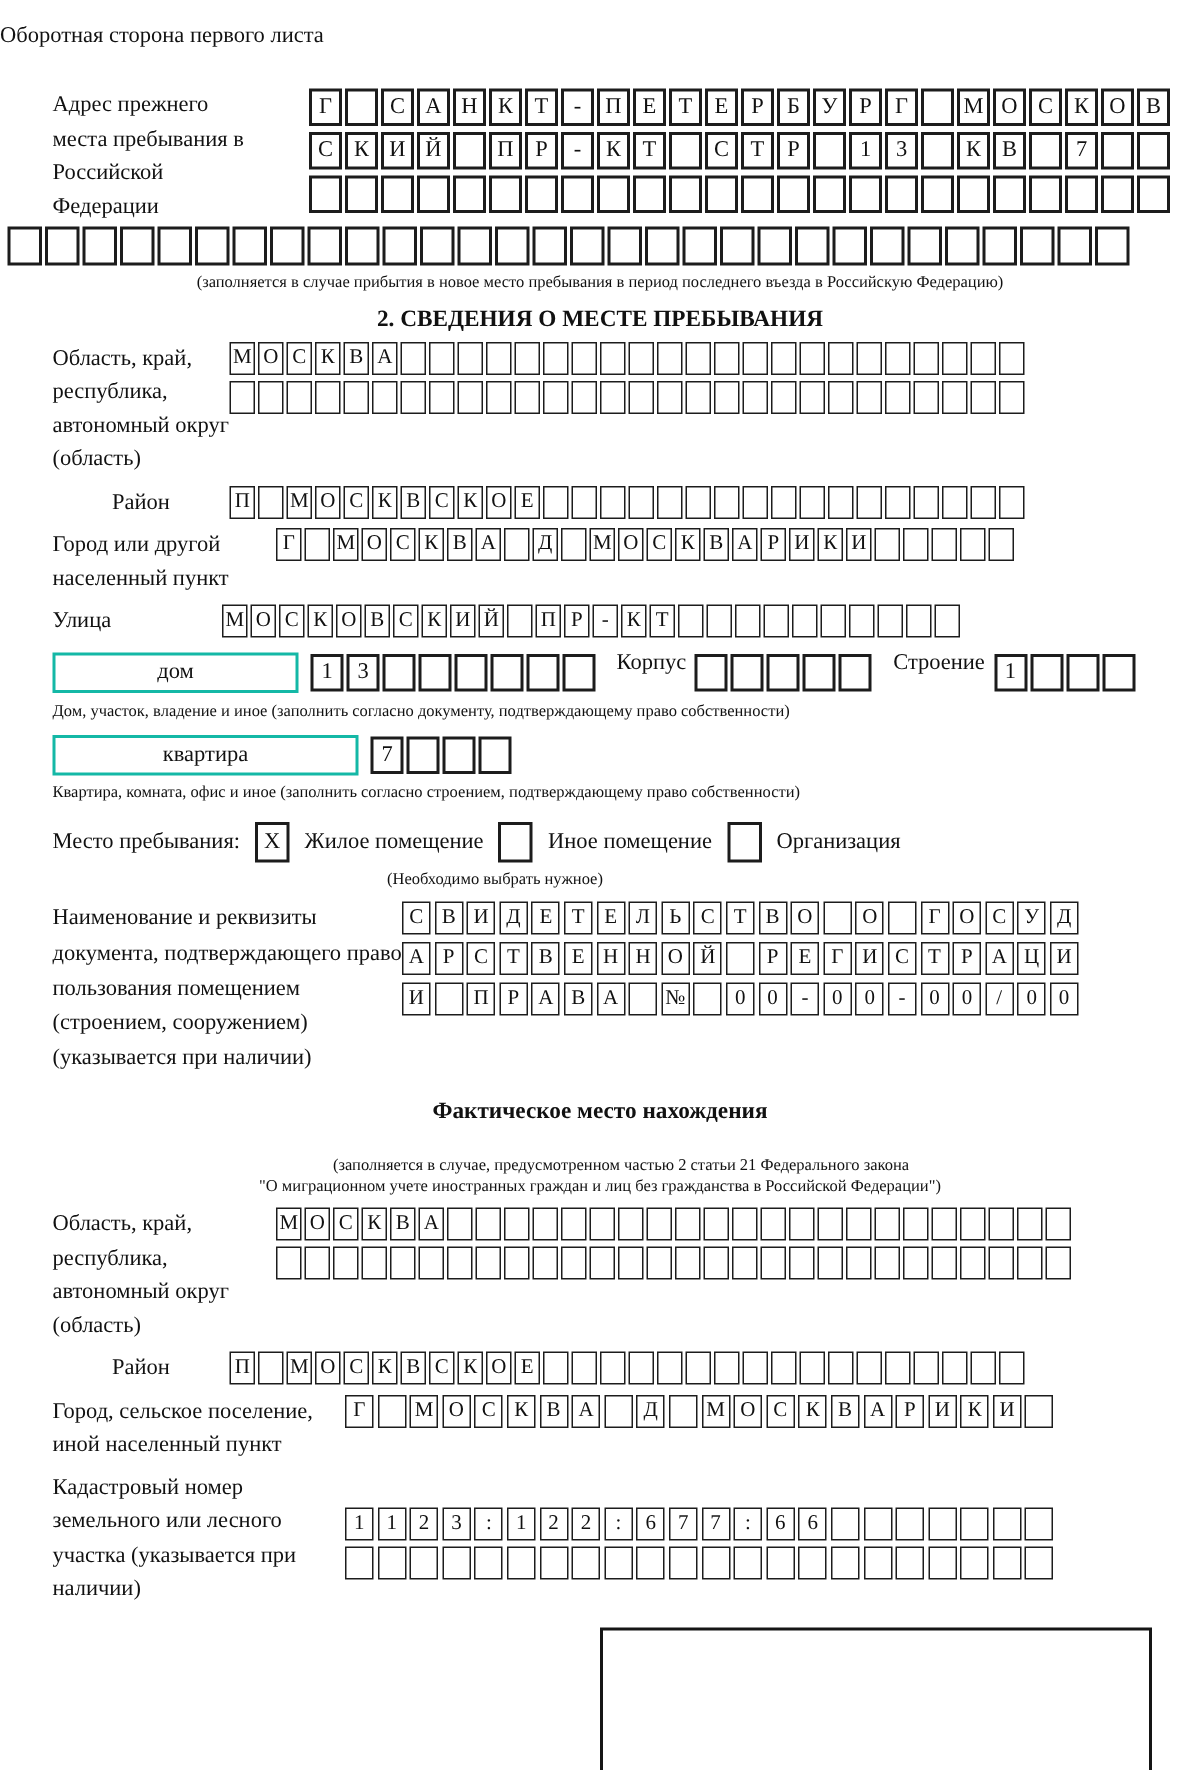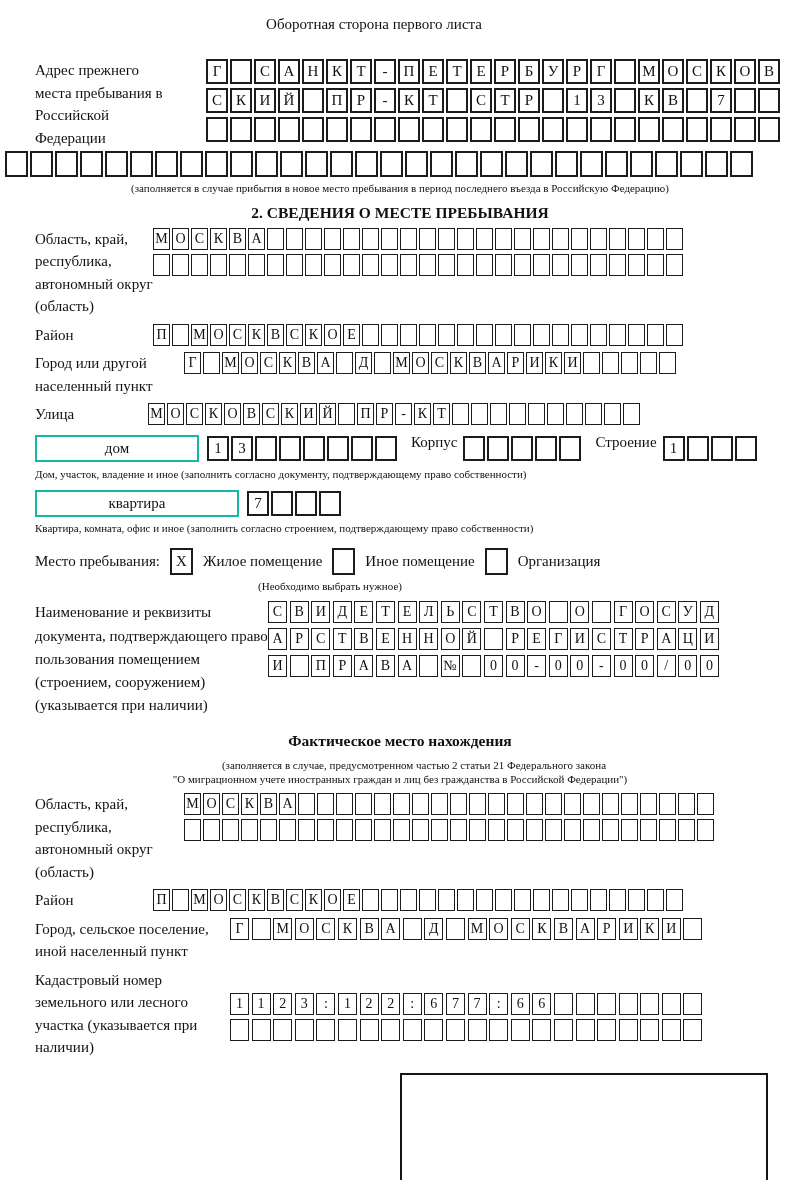--- a/index.html
+++ b/index.html
@@ -1,19 +1,19 @@
 <!DOCTYPE html>
 <html><head>
 <meta charset="utf-8">
 <style>
   html,body{margin:0;padding:0;background:#fff;}
   body{width:800px;height:1180px;overflow:hidden;font-family:"Liberation Serif","DejaVu Serif",serif;color:#111;}
   .page{position:relative;width:800px;height:1180px;}
 
-  .header-note{ text-align:center; padding:16px 52px 0 0; font-size:15px;}
+  .header-note{ text-align:left; padding:16px 52px 0 0; font-size:15px;}
 
   .label{font-size:15px;line-height:1.5;}
   .caption{font-size:11px;line-height:1.35;}
   .center{text-align:center;}
   .bold{font-weight:bold;}
 
   .row{display:flex;align-items:flex-start;}
   .cellrow{white-space:nowrap;line-height:0;}
   .cellcol .cellrow{margin-bottom:4px;}
 
@@ -27,21 +27,21 @@
   .sec1{margin:26px 0 0 35px;gap:28px;}
   .sec1 .label{width:143px;flex:0 0 143px;}
   .fullrow{margin:2px 0 0 5px;}
   .cap1{margin-top:4px;}
 
   .sec-title{margin-top:8px;font-size:15.5px;}
 
   .f-row{display:flex;align-items:flex-start;margin:6px 0 0 35px;}
   .f-row .label{flex:0 0 auto;}
   .lbl-region{width:118px;}
-  .lbl-rayon{width:118px;}
+  .lbl-rayon{width:118px;text-align:center;}
   .lbl-city{width:149px;}
   .lbl-street{width:113px;}
   .lbl-region2{width:149px;}
   .lbl-city2{width:195px;}
   .lbl-cad{width:195px;}
 
   .house-row{display:flex;align-items:center;margin:8px 0 0 35px;white-space:nowrap;}
   .named-box{border:2px solid #14b8a6;height:23px;line-height:23px;text-align:center;font-size:15px;}
   .dom-box{width:160px;margin-right:8px;}
   .kv-box{width:200px;margin-right:8px;}
@@ -51,21 +51,21 @@
   .stay-row{display:flex;align-items:center;margin:12px 0 0 35px;font-size:15px;white-space:nowrap;}
   .chk{display:inline-block;width:19px;height:23px;line-height:23px;border:2px solid #1c1c1c;
        text-align:center;font-size:15px;margin:0 10px;vertical-align:middle;}
   .stay-cap{margin-top:4px;width:660px;}
 
   .doc-row{display:flex;align-items:flex-start;margin:8px 0 0 35px;}
   .doc-row .label{flex:0 0 233px;line-height:1.55;}
   .doc-row .cellrow{margin-bottom:5px;}
 
   .fact-title{margin-top:14px;font-size:15.5px;}
-  .fact-cap{margin-top:8px;padding-left:28px;}
+  .fact-cap{margin-top:20px;padding-left:28px;}
 
   .stamp-wrap{margin:14px 0 0 400px;width:368px;}
   .stamp-box{width:364px;height:172px;border:2.5px solid #151515;}
 </style>
 </head>
 <body>
 
 <div class="page">
 
   <div class="header-note">Оборотная сторона первого листа</div>

